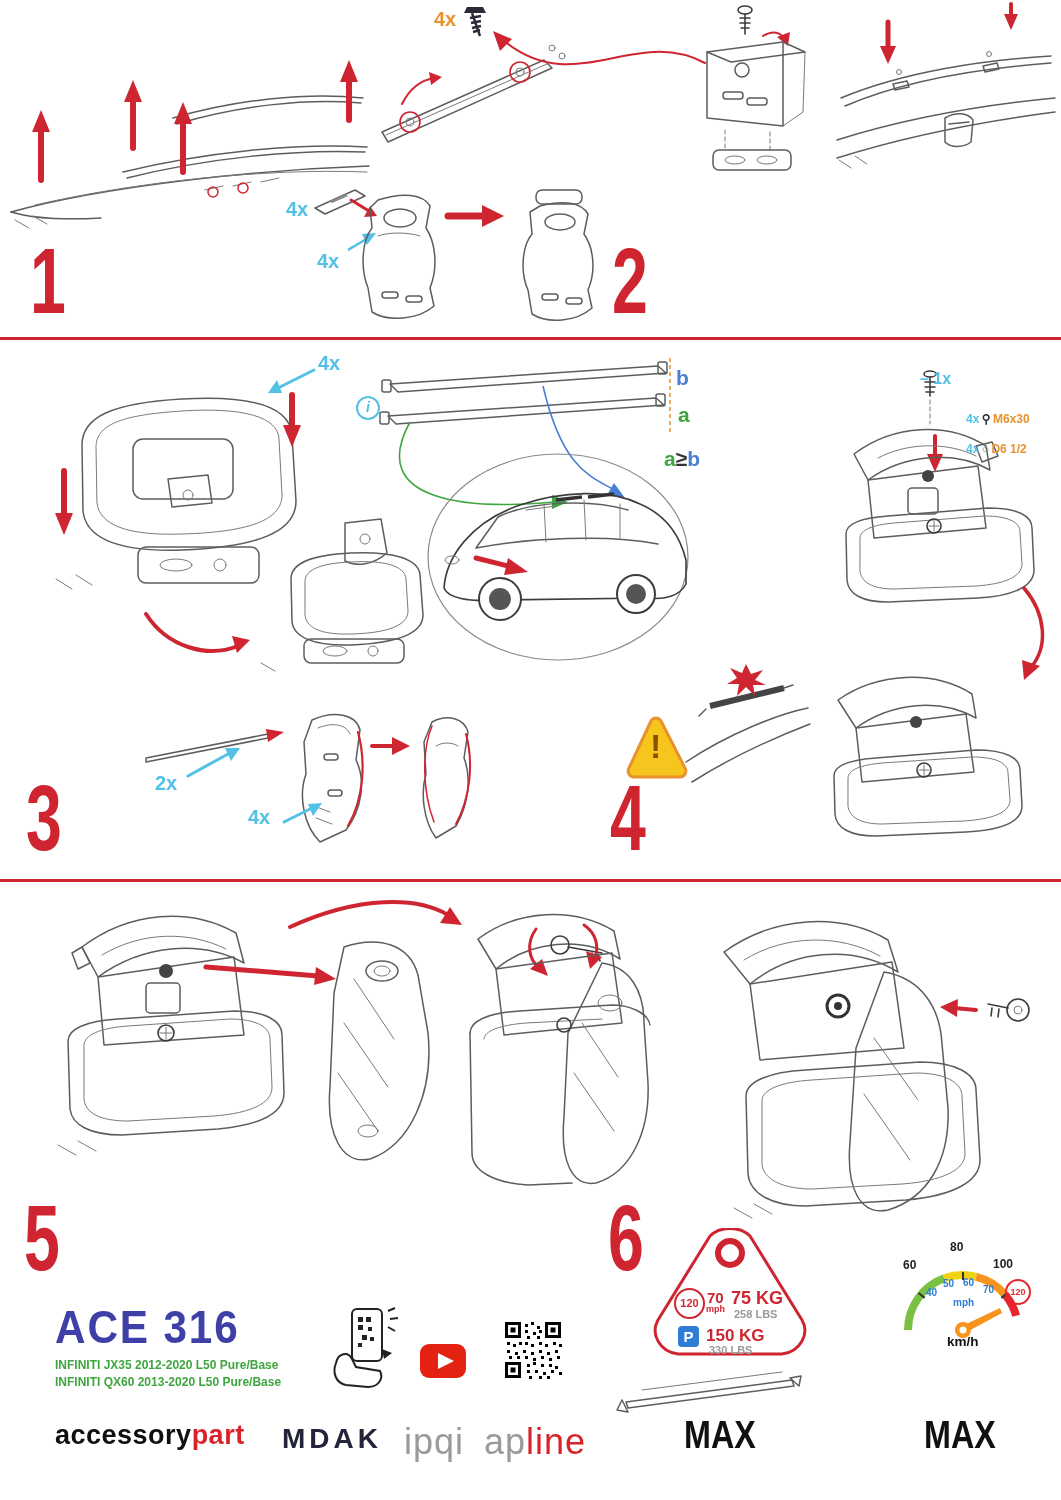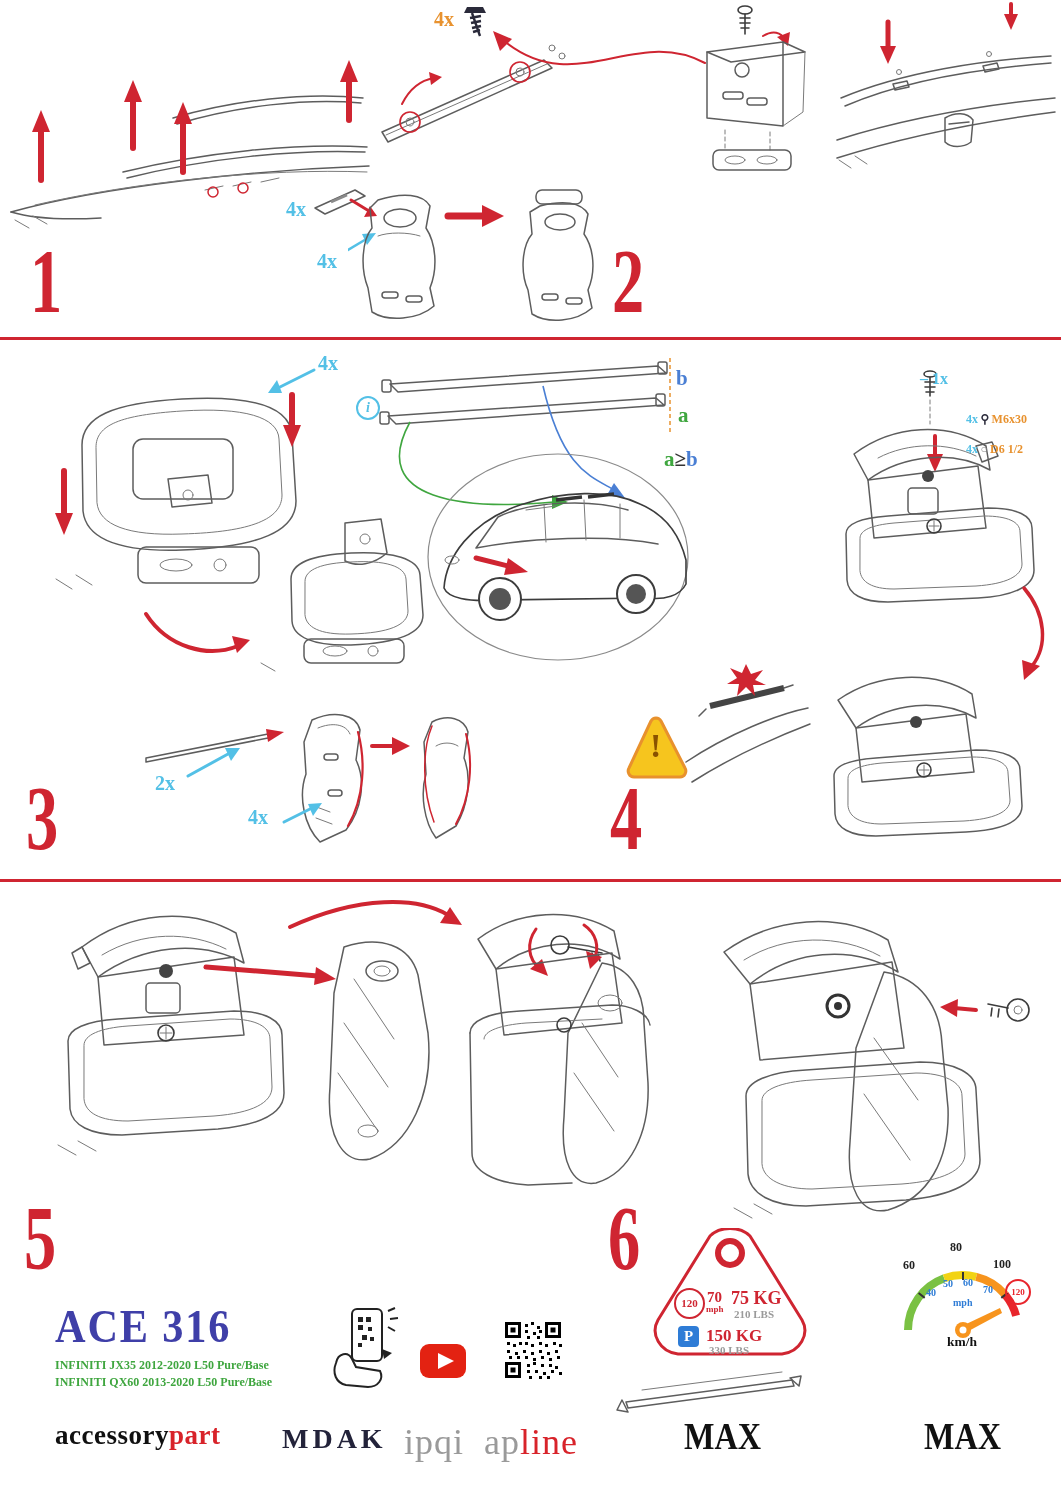--- a/index.html
+++ b/index.html
@@ -1,17 +1,17 @@
 <!DOCTYPE html>
 <html><head>
 <meta charset="utf-8">
 <style>
   html,body{margin:0;padding:0;background:#fff}
   .page{position:relative;width:1061px;height:1500px;background:#fff;overflow:hidden;
-        font-family:Liberation Serif, serif;}
+        font-family:Liberation Sans, sans-serif;}
   .abs{position:absolute}
   .divider{position:absolute;left:0;width:100%;height:3px;background:#cf2531}
   .stepnum{position:absolute;color:#cf2531;font-weight:700;font-size:92px;line-height:1;
            transform:scaleX(.70);transform-origin:left top}
   .qty-cyan{position:absolute;color:#53c0e6;font-weight:700;font-size:20px}
   .qty-orange{position:absolute;color:#e8922f;font-weight:700;font-size:20px}
   .lbl{position:absolute}
   .b-blue{color:#4a7fd4;font-weight:700;font-size:21px}
   .g-green{color:#3fa63f;font-weight:700;font-size:21px}
   .formula{position:absolute;font-weight:700;font-size:21px;color:#333}
@@ -467,21 +467,21 @@
   <span class="brand-gray" style="left:484px;top:1421px"><span>ap</span><span class="red">line</span></span>
 
   <svg class="abs" style="left:648px;top:1228px" width="165" height="135" viewBox="0 0 165 135">
     <path d="M62,8 C72,-2 92,-2 102,8 L154,92 C162,106 152,124 134,126 L30,126 C12,124 2,106 10,92 Z" fill="#fff" stroke="#cf2531" stroke-width="3" stroke-linejoin="round"></path>
     <circle cx="82" cy="25" r="12" fill="#fff" stroke="#cf2531" stroke-width="6"></circle>
   </svg>
   <span class="tag-circle" style="left:674px;top:1288px">120</span>
   <span class="tag-speed" style="left:707px;top:1290px">70</span>
   <span class="tag-speed-unit" style="left:706px;top:1304px">mph</span>
   <span class="tag-kg" style="left:731px;top:1288px">75 KG</span>
-  <span class="tag-lbs" style="left:734px;top:1308px">210 LBS</span>
+  <span class="tag-lbs" style="left:734px;top:1308px">258 LBS</span>
   <span class="p-badge" style="left:678px;top:1326px">P</span>
   <span class="tag-kg" style="left:706px;top:1326px;font-size:17px">150 KG</span>
   <span class="tag-lbs" style="left:709px;top:1344px">330 LBS</span>
 
   <svg class="abs" style="left:612px;top:1362px" width="200" height="55" viewBox="0 0 200 55">
     <path class="ln" d="M14,40 L180,18 M16,46 L182,24 M14,40 L16,46 M180,18 L182,24"></path>
     <path class="lnt" d="M30,28 L170,10"></path>
     <path class="ln" d="M10,38 l-5,10 l11,2 z M178,16 l11,-2 l-2,10 z"></path>
   </svg>
   <span class="max" style="left:684px;top:1414px">MAX</span>

